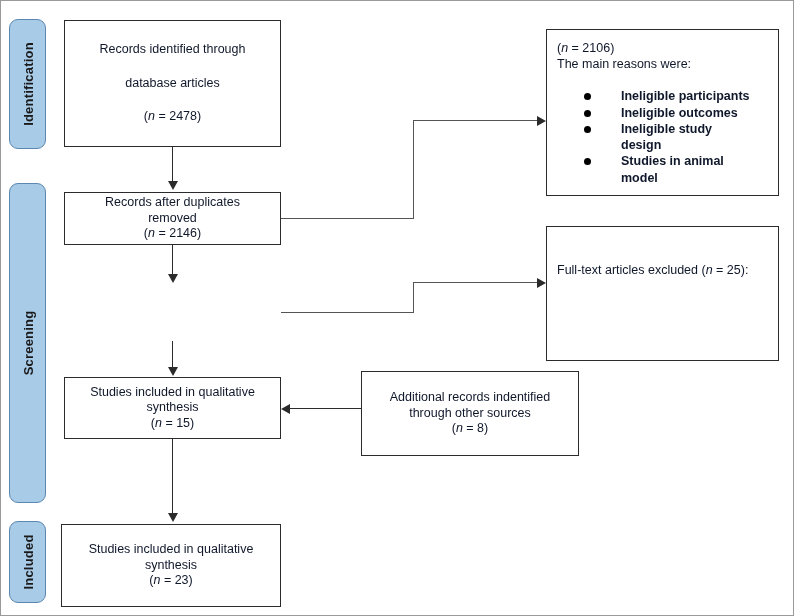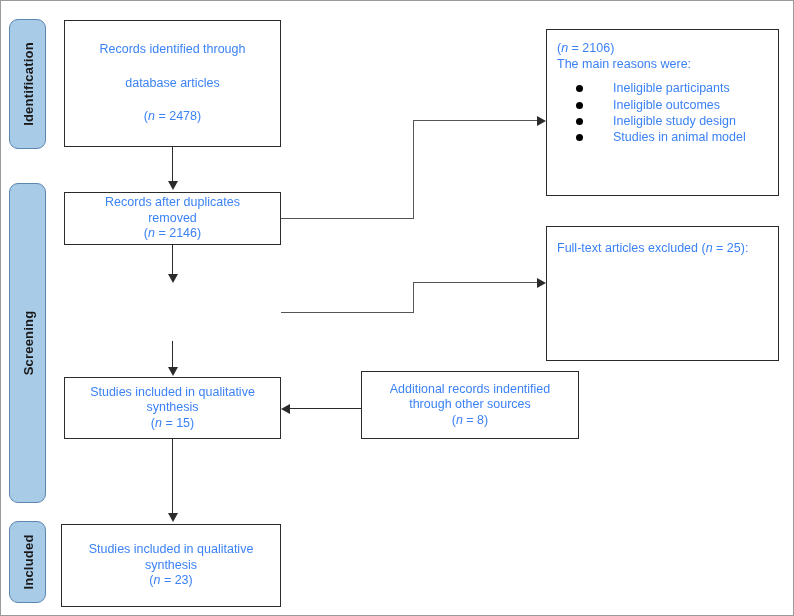--- a/index.html
+++ b/index.html
@@ -36,41 +36,42 @@
     font-weight: bold;
     color: #1a1a1a;
     letter-spacing: .2px;
   }
   .node {
     position: absolute;
     border: 1.5px solid #2b2b2b;
     background: #ffffff;
     box-sizing: border-box;
     font-size: 12.5px;
-    color: #3b82f6;
+    color: #0f172a;
     line-height: 1.25;
   }
   .node.centered {
     display: flex;
     flex-direction: column;
     align-items: center;
     justify-content: center;
     text-align: center;
   }
   .node.spaced .ln { margin: 9px 0; }
   .node .ln { display: block; }
   .node.listbox {
     padding: 11px 8px 8px 10px;
     text-align: left;
   }
   .node.listbox .hdr { display: block; }
   .bullets {
     list-style: none;
-    margin: 8px;
+    margin: 16px;
     padding: 0;
+    font-weight: bold;
   }
   .bullets li {
     position: relative;
     padding-left: 48px;
     margin: 0;
     line-height: 1.3;
   }
   .bullets li .dot {
     position: absolute;
     left: 11px;
@@ -145,38 +146,38 @@
     <span class="ln">synthesis</span>
     <span class="ln">(<span class="ital">n</span> = 15)</span>
   </div>
 
   <div class="node centered" style="left:60px; top:523px; width:220px; height:83px;">
     <span class="ln">Studies included in qualitative</span>
     <span class="ln">synthesis</span>
     <span class="ln">(<span class="ital">n</span> = 23)</span>
   </div>
 
-  <div class="node centered" style="left:360px; top:370px; width:218px; height:68px;text-align:right;">
+  <div class="node centered" style="left:360px; top:370px; width:218px; height:85px;text-align:right;">
     <span class="ln">Additional records indentified</span>
     <span class="ln">through other sources</span>
     <span class="ln">(<span class="ital">n</span> = 8)</span>
   </div>
 
   <div class="node listbox" style="left:545px; top:28px; width:233px; height:167px;">
     <span class="hdr">(<span class="ital">n</span> = 2106)</span>
     <span class="hdr">The main reasons were:</span>
     <ul class="bullets">
       <li><span class="dot"></span><span>Ineligible participants</span></li>
       <li><span class="dot"></span><span>Ineligible outcomes</span></li>
       <li><span class="dot"></span><span>Ineligible study design</span></li>
       <li><span class="dot"></span><span>Studies in animal model</span></li>
     </ul>
   </div>
 
-  <div class="node listbox" style="left:545px; top:225px; width:233px; height:135px; padding-top:14px;">
+  <div class="node listbox" style="left:545px; top:225px; width:233px; height:135px; padding-top:36px;">
     <span class="hdr">Full-text articles excluded (<span class="ital">n</span> = 25):</span>
   </div>
 
   <div class="conn v dark" style="left:171px; top:146px; height:36px;"></div>
   <div class="arrow-down" style="left:167px; top:180px;"></div>
 
   <div class="conn v dark" style="left:171px; top:244px; height:30px;"></div>
   <div class="arrow-down" style="left:167px; top:273px;"></div>
 
   <div class="conn v dark" style="left:171px; top:340px; height:28px;"></div>

